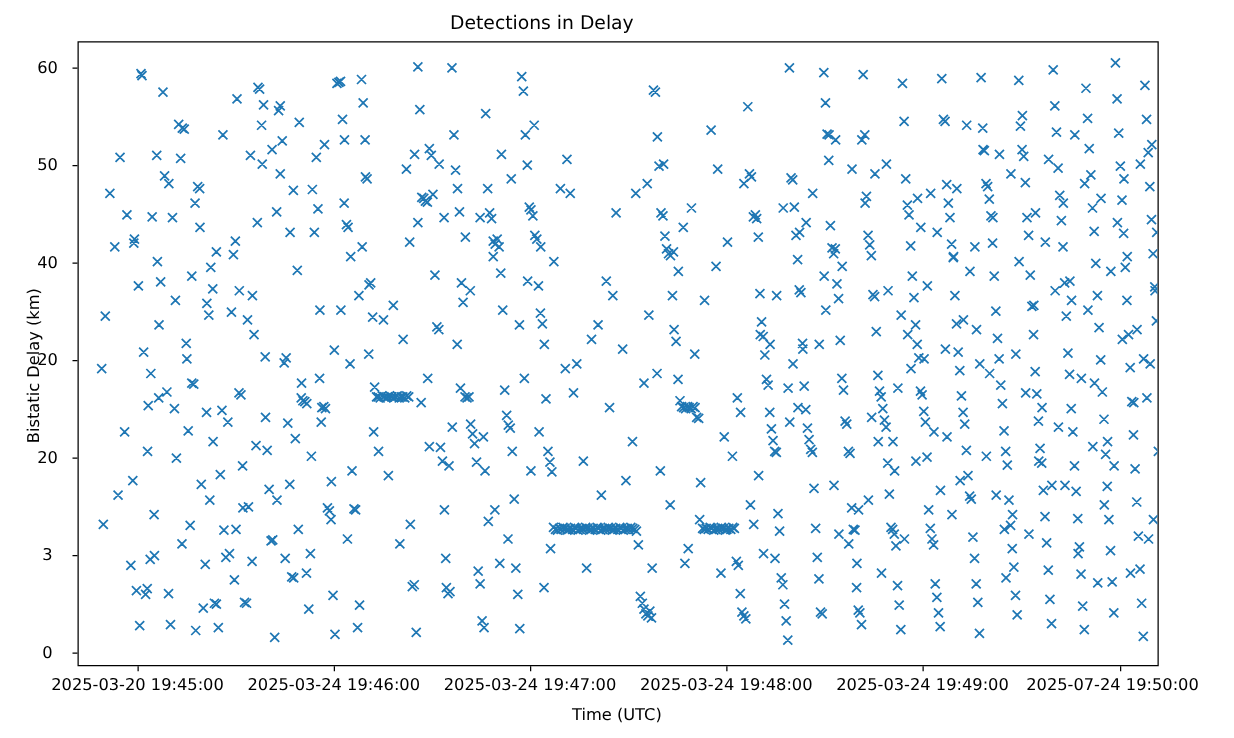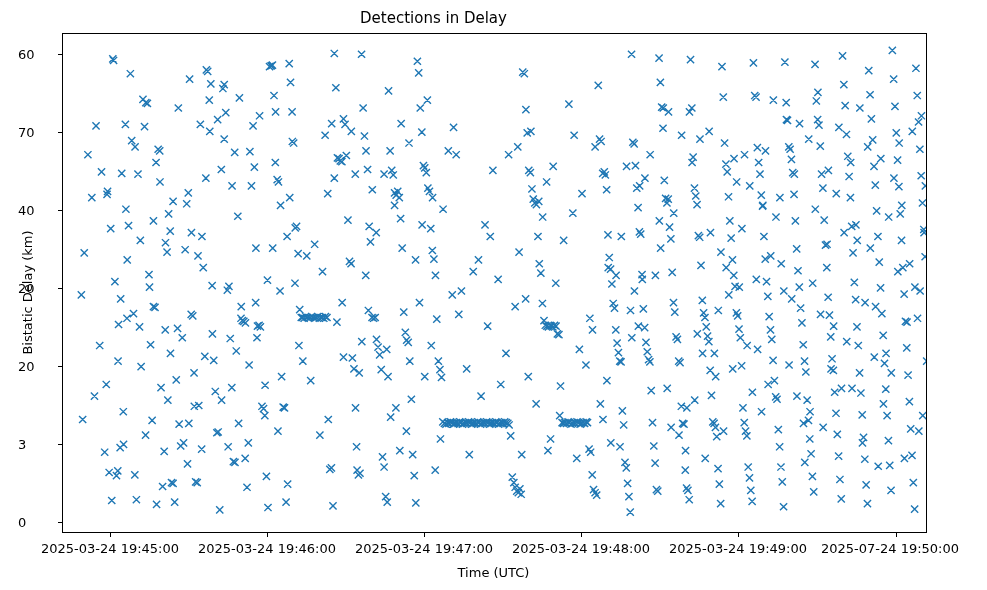--- a/index.html
+++ b/index.html
@@ -12,21 +12,21 @@
   }
 
   #plot-frame{
     position:absolute;left:62px;top:33px;width:865px;height:500px;
     border:1.1px solid #000000;box-sizing:border-box;background:transparent;
   }
   #points-layer{position:absolute;left:0;top:0;width:100%;height:100%;overflow:hidden;}
   #points-svg{display:block;width:865px;height:500px;}
 
   .ytick-label{
-    position:absolute;right:0;width:40px;text-align:left;
+    position:absolute;right:0;width:40px;text-align:center;
     font-size:13px;color:#000000;line-height:13px;
   }
   .ytick-mark{position:absolute;left:58px;width:4px;height:1.1px;background:#000;}
   .xtick-mark{position:absolute;top:533px;width:1.1px;height:4px;background:#000;}
   .xtick-label{
     position:absolute;top:541px;font-size:13px;color:#000;line-height:15px;
     text-align:center;white-space:nowrap;transform:translateX(-50%);
   }
 
   #ylabel-wrap{
@@ -42,21 +42,21 @@
 </style>
 </head>
 <body>
 
 <div id="figure">
 
   <div id="chart-title">Detections in Delay</div>
 
   <div class="ytick-col">
     <div class="ytick-label" style="top:48px;">60</div>
-    <div class="ytick-label" style="top:126px;">70</div>
+    <div class="ytick-label" style="top:126px;">50</div>
     <div class="ytick-label" style="top:204px;">40</div>
     <div class="ytick-label" style="top:282px;">20</div>
     <div class="ytick-label" style="top:360px;">20</div>
     <div class="ytick-label" style="top:438px;">3</div>
     <div class="ytick-label" style="top:516px;">0</div>
   </div>
 
   <div class="ytick-mark" style="top:54px;"></div>
   <div class="ytick-mark" style="top:132px;"></div>
   <div class="ytick-mark" style="top:210px;"></div>
@@ -79,21 +79,21 @@
     </div>
   </div>
 
   <div class="xtick-mark" style="left:110px;"></div>
   <div class="xtick-mark" style="left:267px;"></div>
   <div class="xtick-mark" style="left:424px;"></div>
   <div class="xtick-mark" style="left:581px;"></div>
   <div class="xtick-mark" style="left:738px;"></div>
   <div class="xtick-mark" style="left:896px;"></div>
 
-  <div class="xtick-label" style="left:110px;">2025-03-24 19:45:00</div>
+  <div class="xtick-label" style="left:110px;">2025-03-20 19:45:00</div>
   <div class="xtick-label" style="left:267px;text-align:right;">2025-03-24 19:46:00</div>
   <div class="xtick-label" style="left:424px;">2025-03-24 19:47:00</div>
   <div class="xtick-label" style="left:581px;">2025-03-24 19:48:00</div>
   <div class="xtick-label" style="left:738px;">2025-03-24 19:49:00</div>
   <div class="xtick-label" style="left:890px;">2025-07-24 19:50:00</div>
 
   <div id="xlabel">Time (UTC)</div>
 </div>
 
 </body></html>

